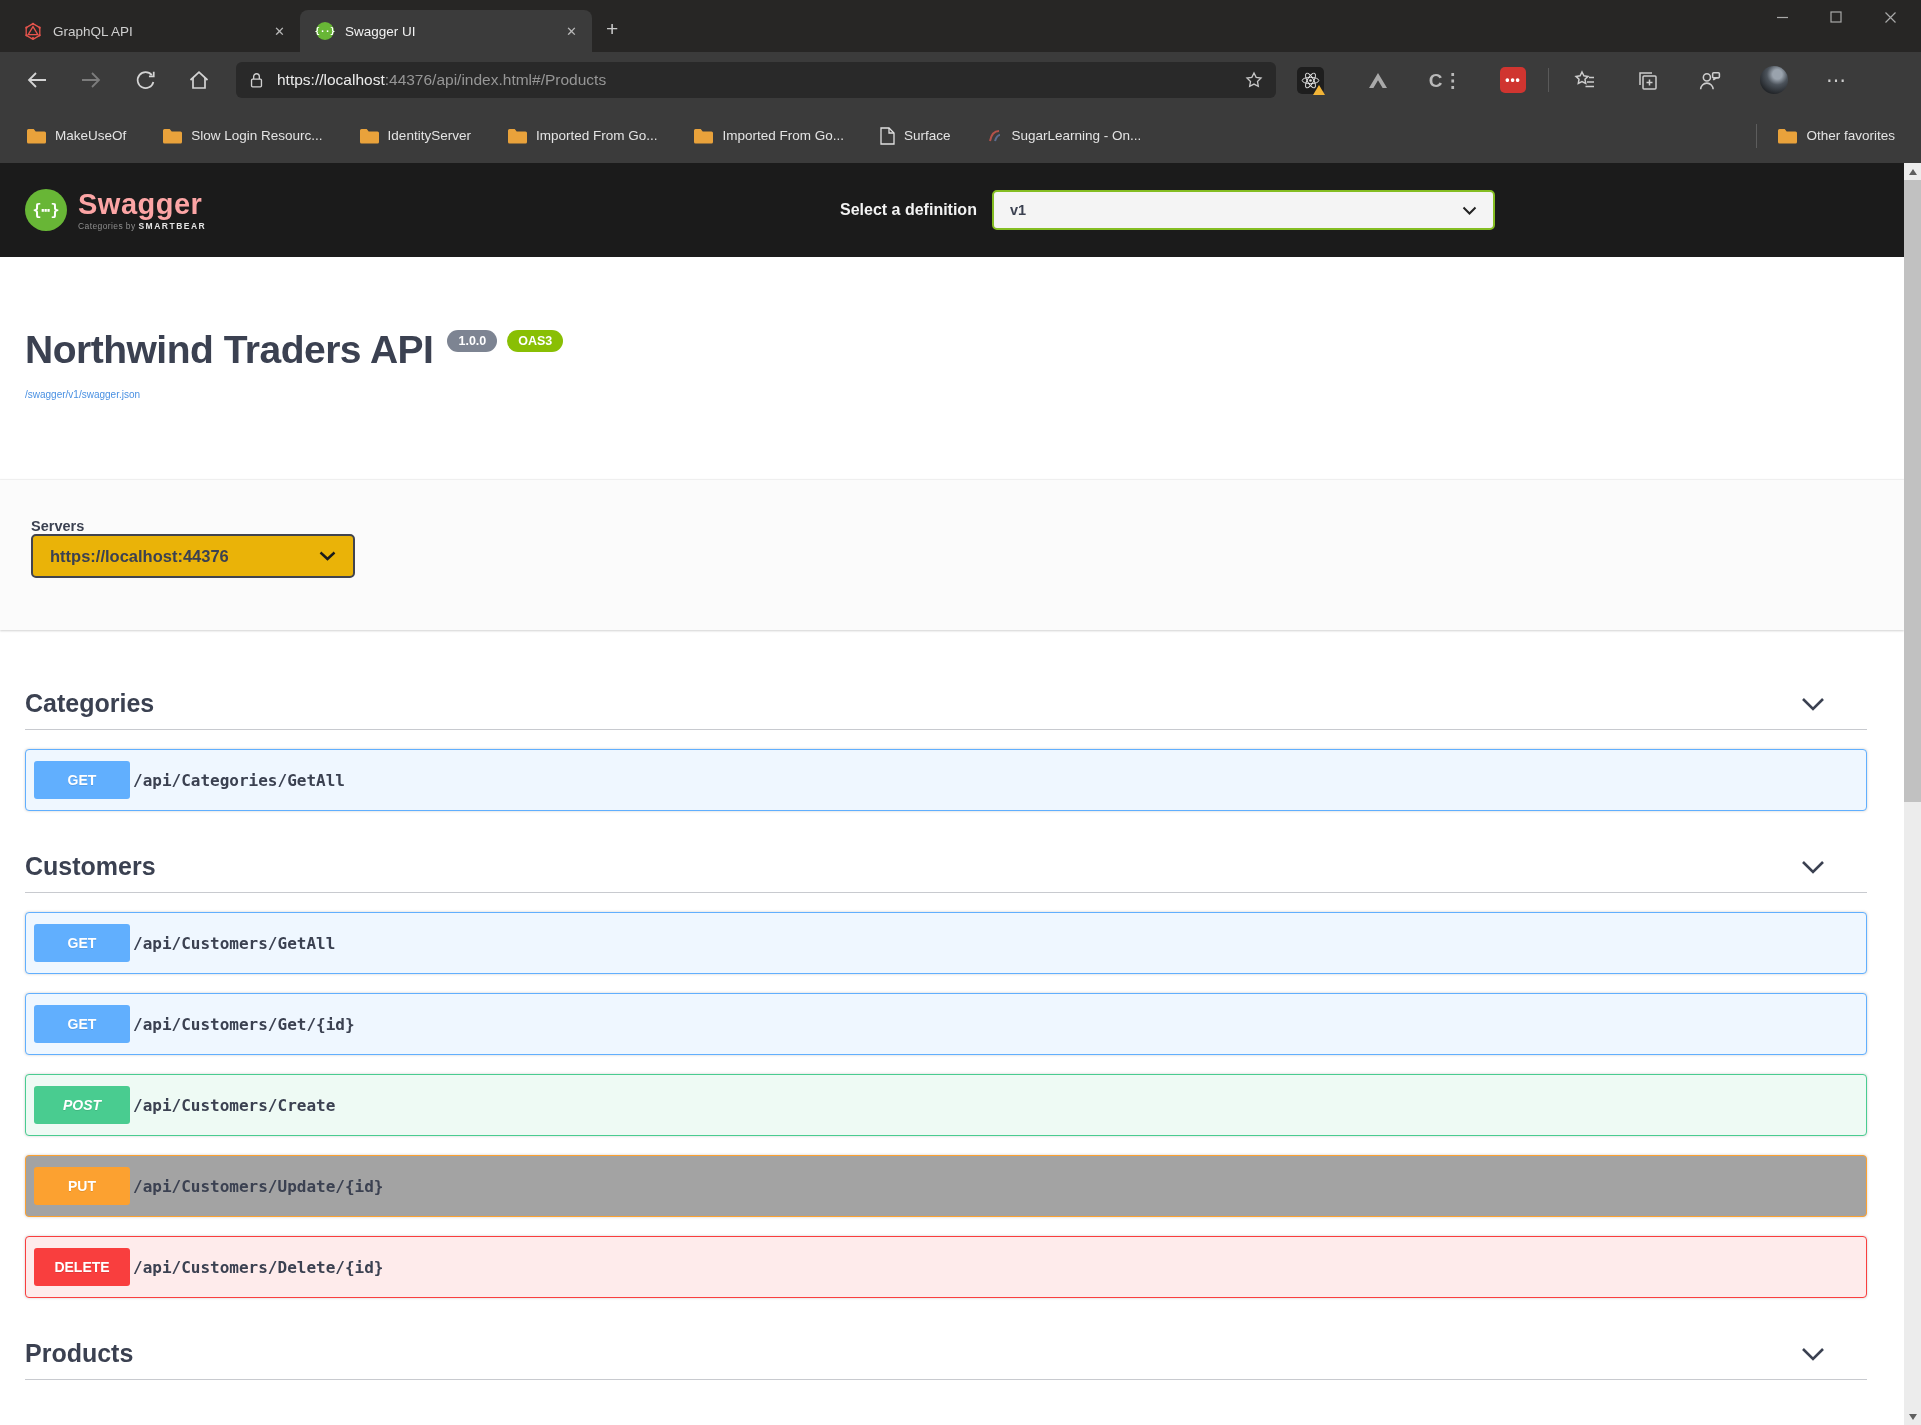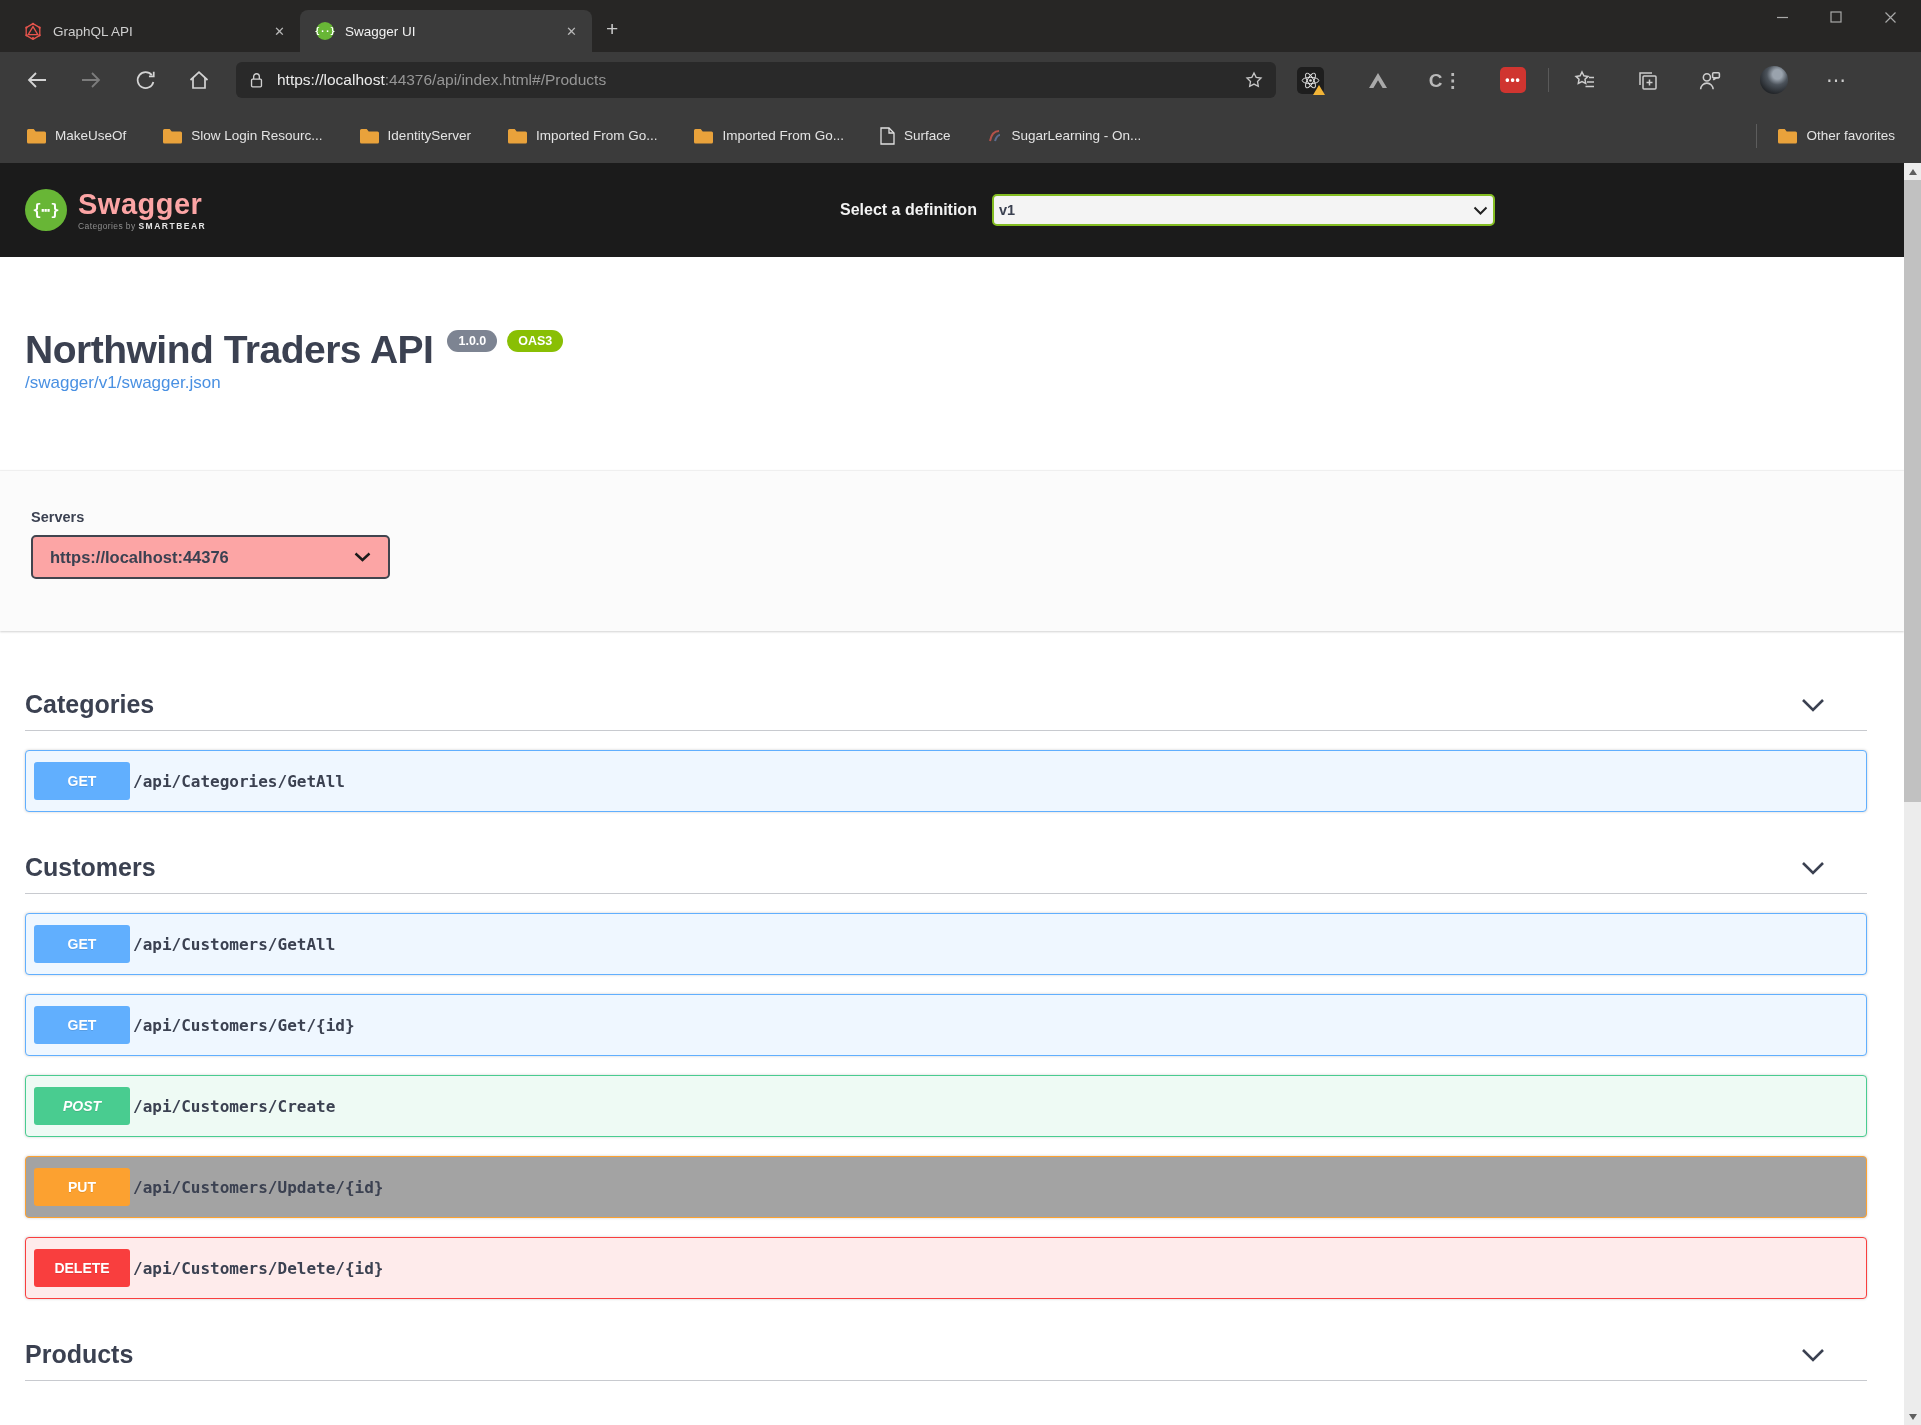--- a/index.html
+++ b/index.html
@@ -69,37 +69,37 @@
   .brand-circle { width:42px; height:42px; border-radius:50%; background:var(--swagger-green);
     color:#fff; font-family:"DejaVu Sans Mono",monospace; font-weight:bold; font-size:15px;
     display:flex; align-items:center; justify-content:center; }
   .brand-text-wrap { display:flex; flex-direction:column; }
   .brand-text { color:#fca5a5; font-size:29px; font-weight:600; letter-spacing:0.5px; line-height:30px; }
   .brand-sub { font-size:8.5px; margin-top:2px; letter-spacing:0.4px; }
   .brand-sub .sup { color:#8e8e8e; }
   .brand-sub .sb { color:#e4e4e4; font-weight:bold; letter-spacing:1.5px; }
   .def-group { position:absolute; left:840px; top:0; height:100%; display:flex; align-items:center; }
   .def-label { color:#f2f2f2; font-size:16px; font-weight:bold; margin-right:15px; }
-  .def-select { width:503px; height:32px; background:#f4f4f4; border:2.5px solid var(--definition-border);
-    border-radius:5px; display:flex; align-items:center; padding:0 5px; }
+  .def-select { width:503px; height:40px; background:#f4f4f4; border:2.5px solid var(--definition-border);
+    border-radius:5px; display:flex; align-items:center; padding:0 16px; }
   .def-select .def-value { color:#3b4151; font-size:14.5px; font-weight:bold; flex:1; }
 
   .info { padding:70px 37px 0 25px; }
   .title-row { display:flex; align-items:flex-start; }
   .api-title { font-size:39px; font-weight:bold; color:var(--heading-text); line-height:46px; letter-spacing:-0.5px; }
   .badges { display:flex; gap:10px; margin-left:14px; margin-top:3px; }
   .pill { border-radius:57px; padding:4px 11px; font-size:12.5px; font-weight:bold; color:#fff; }
   .pill.version { background:var(--version-badge); }
   .pill.oas3 { background:var(--oas3-badge); }
-  .spec-link { display:inline-block; font-size:17px; color:var(--link-blue); text-decoration:none; }
+  .spec-link { display:inline-block; margin-top:16px; font-size:10px; color:var(--link-blue); text-decoration:none; }
 
   .scheme { margin-top:78px; background:#fbfbfb; padding:38px 37px 52px 31px;
     box-shadow:0 1px 2px 0 rgba(0,0,0,0.18), 0 -1px 1px 0 rgba(0,0,0,0.05); }
   .servers-label { font-size:14.5px; font-weight:bold; color:var(--heading-text); }
-  .servers-select { margin-top:10px; width:359px; height:44px; background:#fca5a5;
+  .servers-select { margin-top:0; width:324px; height:44px; background:#eab308;
     border:2.5px solid #41444e; border-radius:5px; display:flex; align-items:center; padding:0 17px; }
   .servers-select .srv-value { color:#3b4151; font-size:16.5px; font-weight:bold; flex:1; }
 
   .sections { padding:18px 37px 0 25px; }
   .api-section { margin-top:30px; }
   .section-head { height:52px; display:flex; align-items:center; justify-content:space-between;
     border-bottom:1px solid rgba(59,65,81,0.28); }
   .section-title { margin:0; font-size:25px; font-weight:bold; color:var(--heading-text); }
   .section-chevron { background:none; border:none; padding:0; margin-right:42px; cursor:pointer; color:var(--heading-text); }
   .endpoint { margin-top:19px; height:62px; border-radius:4px; border:1px solid;

